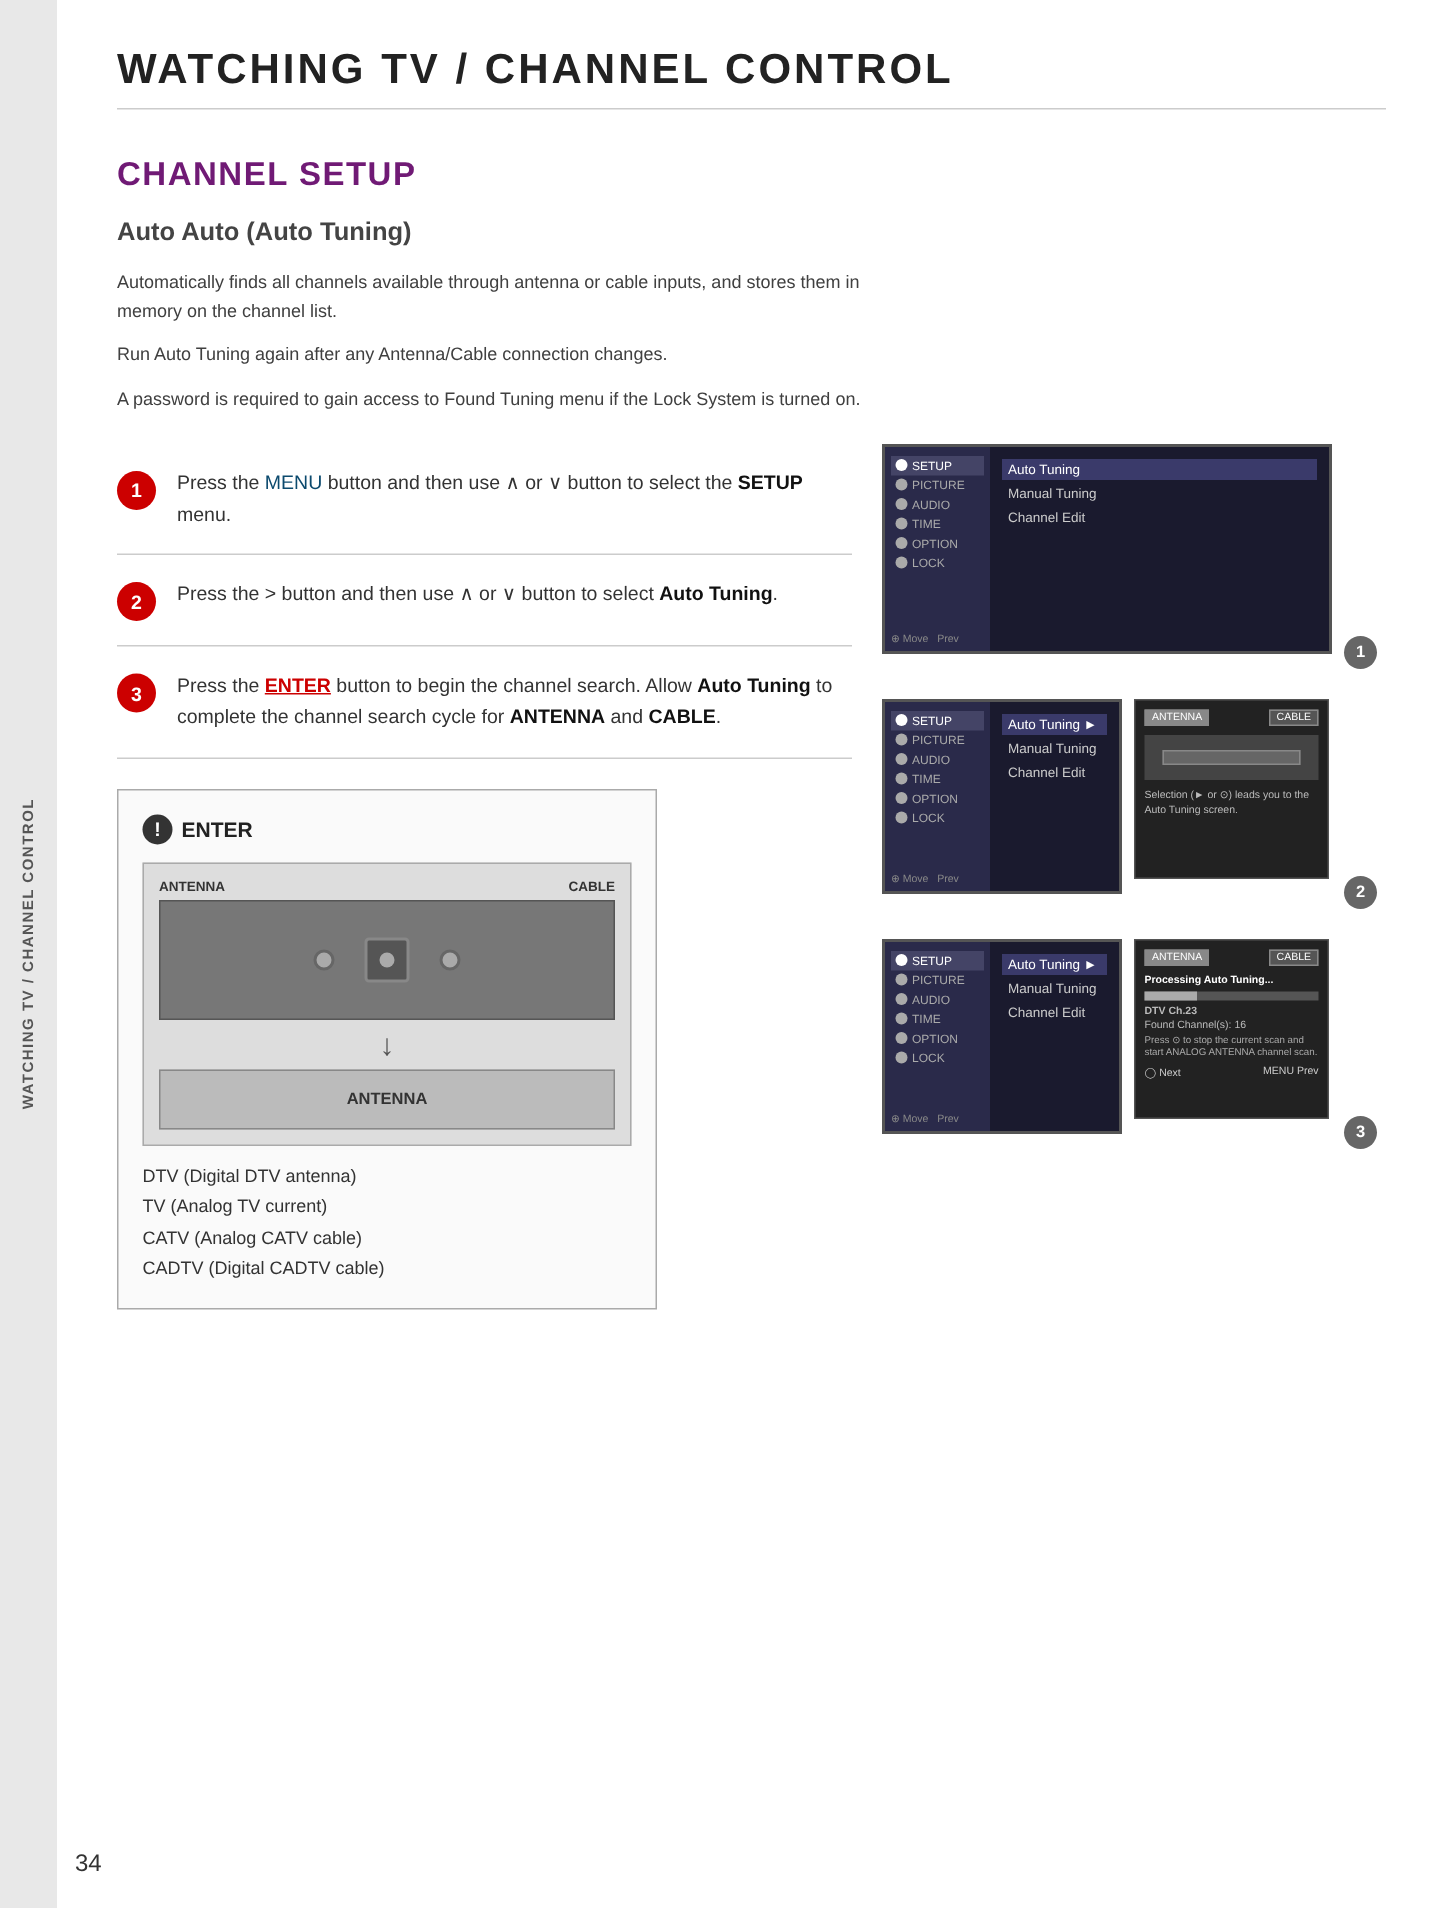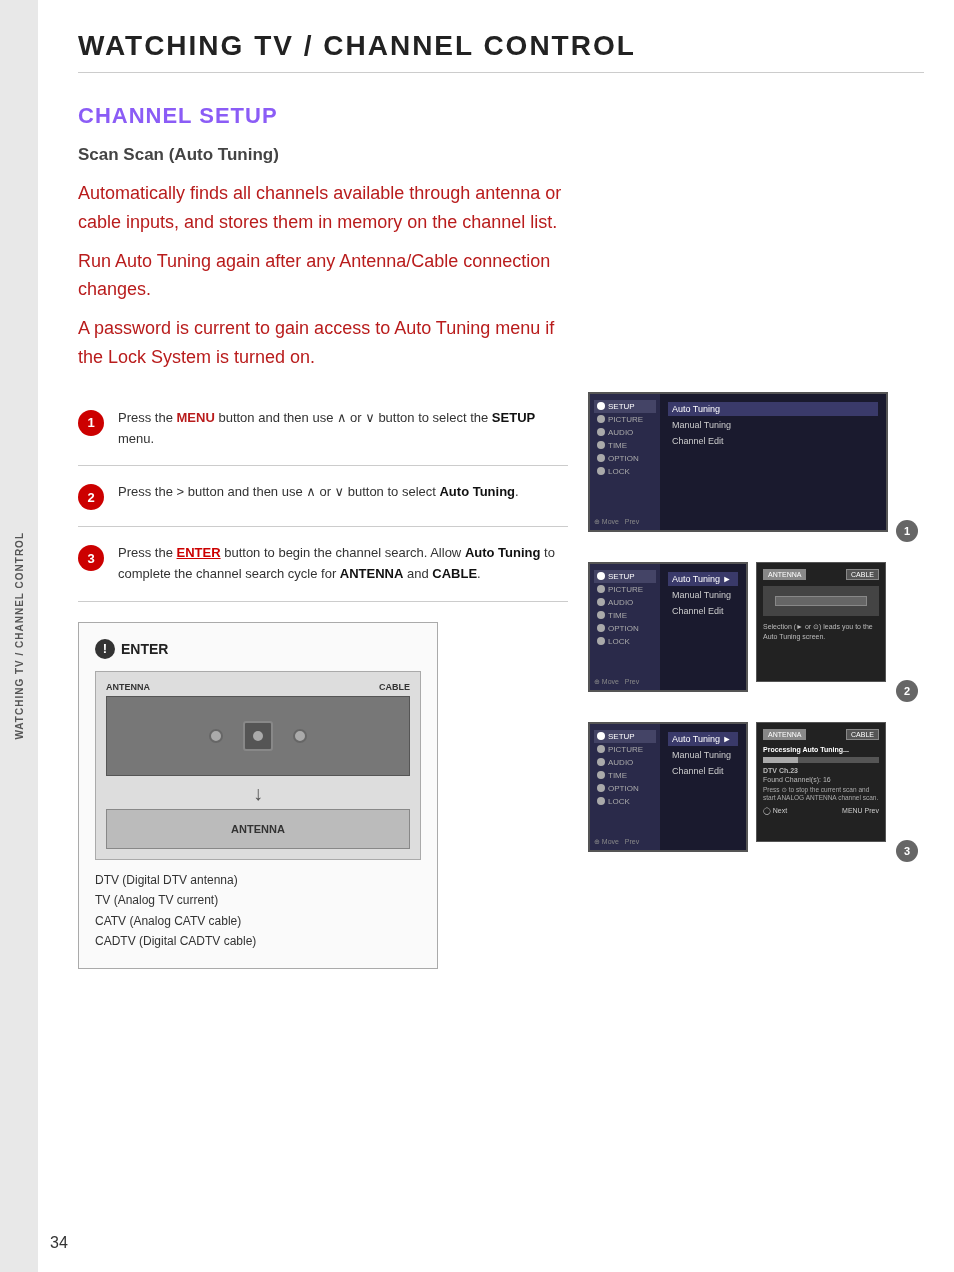--- a/index.html
+++ b/index.html
@@ -49,38 +49,38 @@
       color: #222;
       margin-bottom: 30px;
       padding-bottom: 10px;
       border-bottom: 1px solid #ccc;
     }
 
     
     .section-title {
       font-size: 22px;
       font-weight: bold;
-      color: #8b5cf6;
+      color: #701a75;
       margin-bottom: 16px;
       letter-spacing: 1px;
     }
 
     
     .subsection-title {
       font-size: 17px;
       font-weight: bold;
       color: #444;
       margin-bottom: 14px;
     }
 
     
     .intro-text {
-      font-size: 18px;
+      font-size: 12px;
       line-height: 1.6;
-      color: #b91c1c;
+      color: #404040;
       margin-bottom: 10px;
       max-width: 500px;
     }
 
     
     .two-col {
       display: flex;
       gap: 20px;
       margin-top: 20px;
     }
@@ -128,22 +128,22 @@
       color: #333;
       flex: 1;
     }
 
     .step-text b {
       font-weight: bold;
       color: #111;
     }
 
     .step-text .menu-key {
-      color: #b91c1c;
-      font-weight: bold;
+      color: #0c4a6e;
+      font-weight: normal;
     }
 
     .step-text .enter-key {
       color: #c00;
       font-weight: bold;
       text-decoration: underline;
     }
 
     
     .note-box {
@@ -363,25 +363,25 @@
 <div class="sidebar">
   <span class="sidebar-text">WATCHING TV / CHANNEL CONTROL</span>
 </div>
 
 <div class="main">
 
   <h1 class="page-title">WATCHING TV / CHANNEL CONTROL</h1>
 
   <h2 class="section-title">CHANNEL SETUP</h2>
 
-  <h3 class="subsection-title">Scan Scan (Auto Tuning)</h3>
+  <h3 class="subsection-title">Auto Auto (Auto Tuning)</h3>
 
   <p class="intro-text">Automatically finds all channels available through antenna or cable inputs, and stores them in memory on the channel list.</p>
   <p class="intro-text">Run Auto Tuning again after any Antenna/Cable connection changes.</p>
-  <p class="intro-text">A password is current to gain access to Auto Tuning menu if the Lock System is turned on.</p>
+  <p class="intro-text">A password is required to gain access to Found Tuning menu if the Lock System is turned on.</p>
 
   <div class="two-col">
 
     <div class="left-col">
 
       <div class="step">
         <div class="step-circle">1</div>
         <div class="step-text">
           Press the <span class="menu-key">MENU</span> button and then use ∧ or ∨ button to select the <b>SETUP</b> menu.
         </div>

